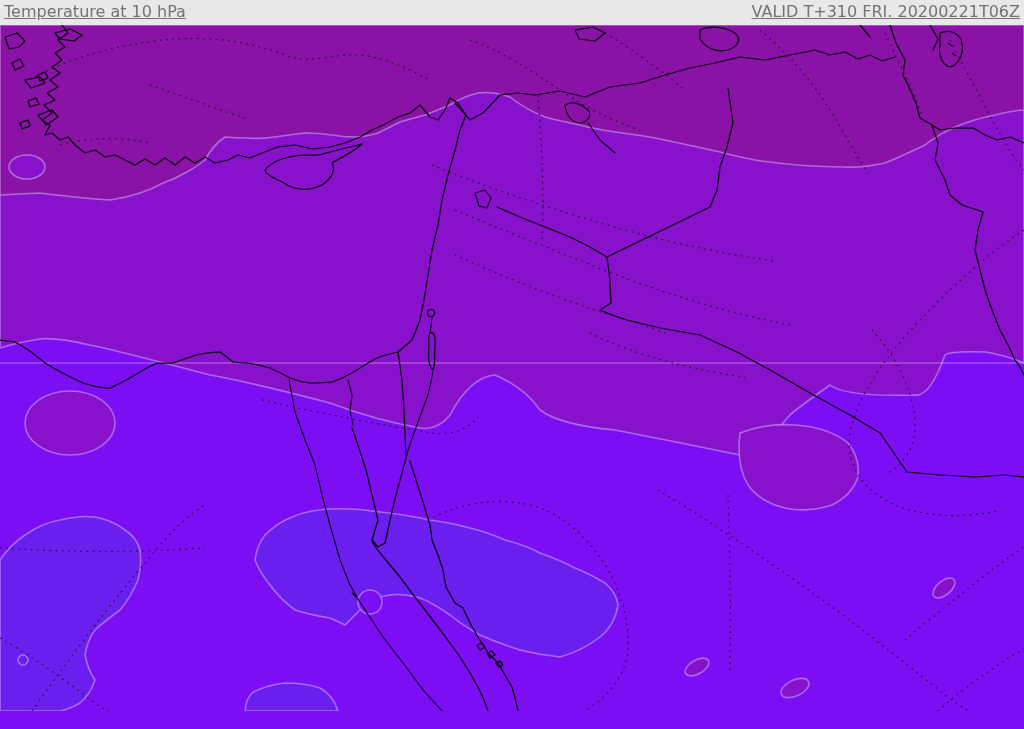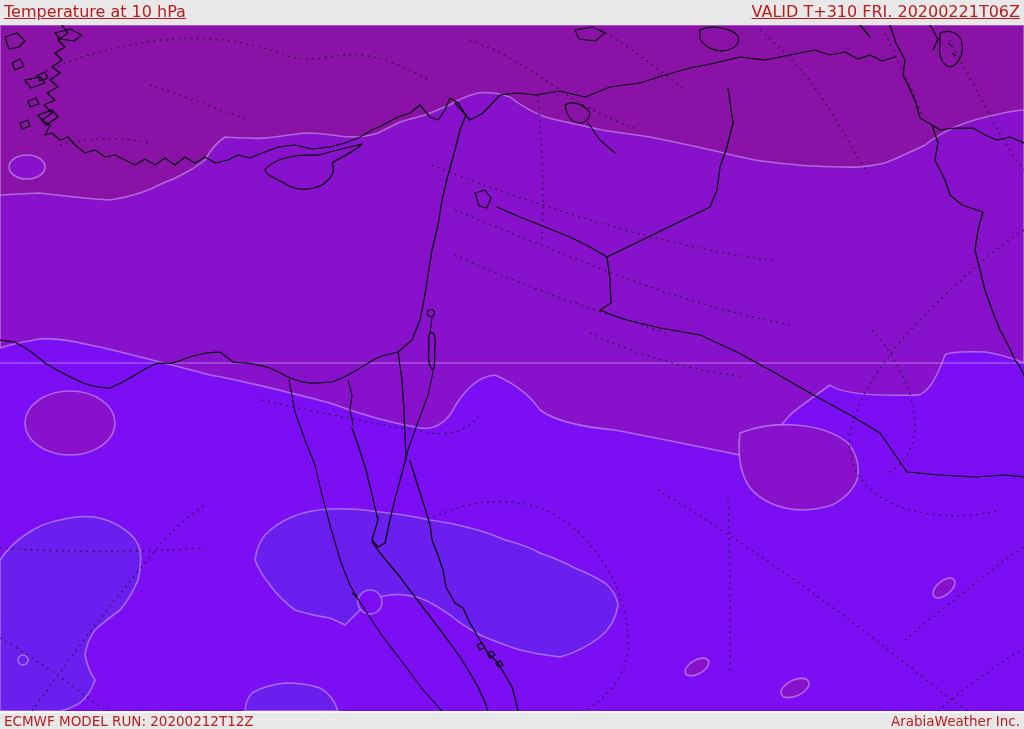--- a/index.html
+++ b/index.html
@@ -1,19 +1,19 @@
 <!DOCTYPE html>
 <html style="--band1: #8a12a6; --band2: #8812cb; --band3: #7b0ef3; --band4: #6b1fee; --contour-fringe: #d9c0fa; --graticule: #ffffff; --coastline: #06040a; --dotted-contour: #1c1024; --bar-bg: #e8e8e8;"><head>
 <meta charset="utf-8">
 <style>
   html,body{margin:0;padding:0;background:#555;}
   .screen{position:relative;width:1024px;height:729px;overflow:hidden;
     font-family:"DejaVu Sans","Liberation Sans",sans-serif;background:var(--band3,#7b0ef3);}
   .bar{position:absolute;left:0;width:100%;background:var(--bar-bg,#e8e8e8);
-    color:#b91c1c;box-sizing:border-box;}
+    color:#737373;box-sizing:border-box;}
   .bar.header{top:0;height:25px;font-size:16px;line-height:24px;}
   .bar.footer{bottom:0;height:18px;font-size:13.5px;line-height:16px;border-top:2px solid #fbfbfb;}
   .bar .left{position:absolute;left:4px;top:0;}
   .bar .right{position:absolute;right:4px;top:0;}
   .bar.header .left,.bar.header .right{text-decoration:underline;}
   .map-wrap{position:absolute;top:25px;left:0;width:1024px;height:686px;}
   svg{display:block;}
   .coast{fill:none;stroke:var(--coastline,#06040a);stroke-width:1.25;stroke-linejoin:round;stroke-linecap:round;}
   .river{fill:none;stroke:var(--coastline,#06040a);stroke-width:1.05;stroke-linejoin:round;stroke-linecap:round;}
   .lake{fill:none;stroke:var(--coastline,#06040a);stroke-width:1.15;stroke-linejoin:round;}
@@ -125,18 +125,14 @@
       <path class="lake" d="M940,8 C950,4 960,8 962,18 C964,30 958,40 950,42 C942,40 938,30 940,20 Z"></path>
       <path class="lake" d="M948,18 l4,3 M952,28 l4,3"></path>
       <path class="lake" d="M575,5 L593,2 L605,8 L595,16 L579,14 Z"></path>
       <path class="lake" d="M565,80 C572,76 580,78 588,85 C592,90 588,97 580,98 C572,98 566,90 565,80 Z"></path>
       <path class="river" d="M588,98 L600,115 L615,128"></path>
       <path class="lake" d="M475,168 l10,-3 l6,8 l-4,10 l-8,-2 Z"></path>
     </g>
   </svg>
   </div>
 
-  <div class="bar footer">
-    <span class="left">ECMWF MODEL RUN: 20200212T12Z</span>
-    <span class="right">ArabiaWeather Inc.</span>
-  </div>
 
 </div>
 
 </body></html>

